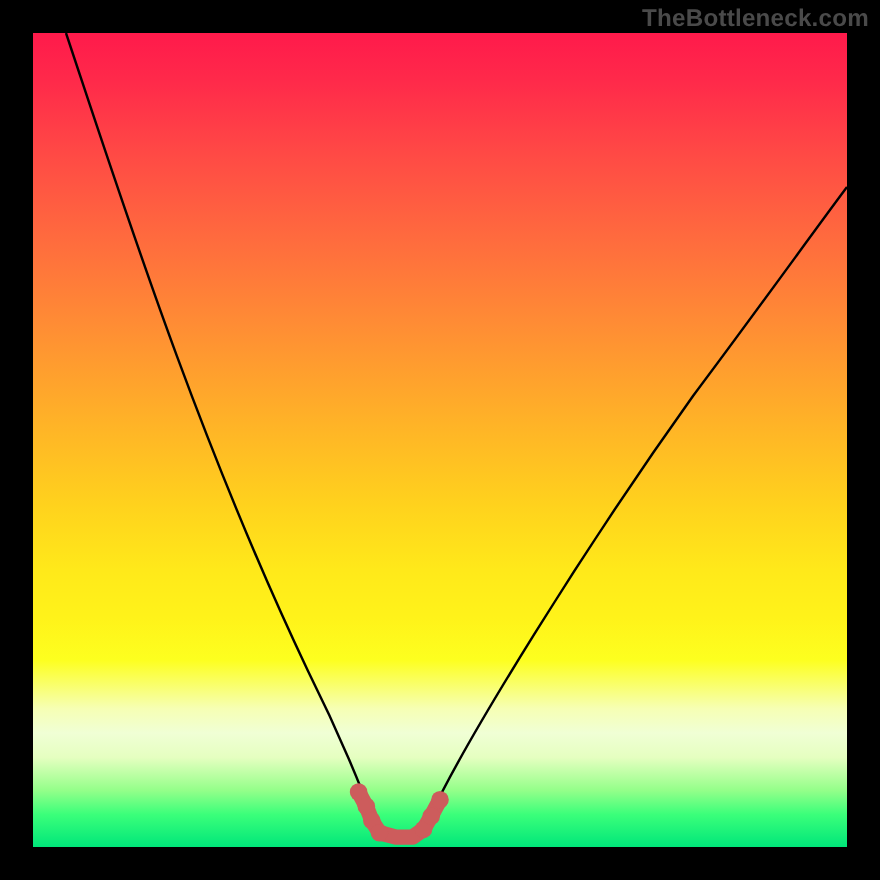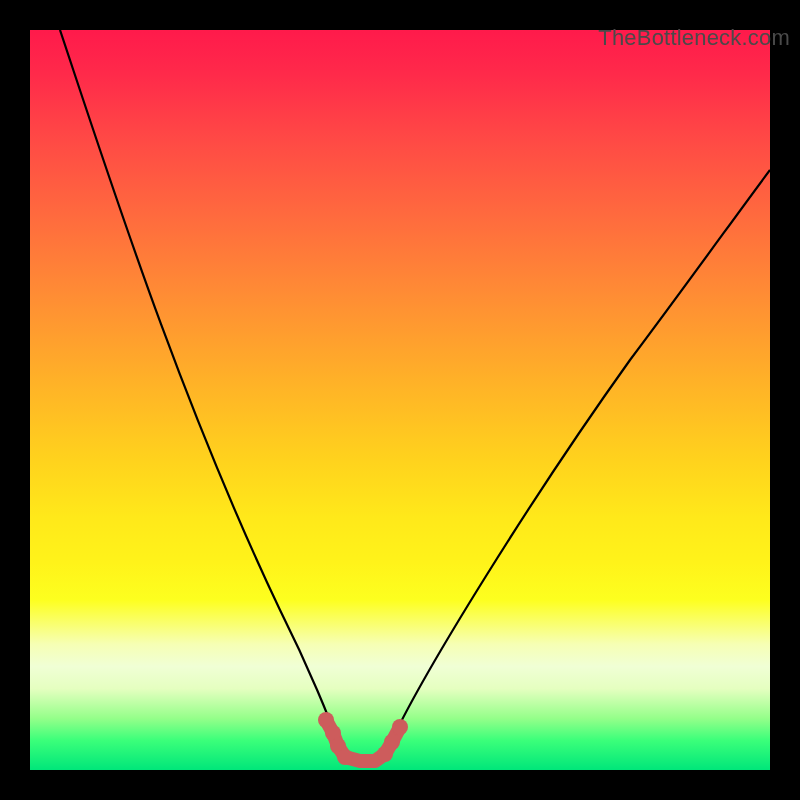--- a/index.html
+++ b/index.html
@@ -40,23 +40,22 @@
       #3bff7a 96%,
       #00e67a 100%
     );
   }
   .watermark {
     position: absolute;
     top: 4px;
     right: 10px;
     color: #4a4a4a;
     font-size: 22px;
-    font-weight: 400;
+    font-weight: 700;
     letter-spacing: 0.2px;
-    margin-top: 21px;
   }
   svg.curve {
     position: absolute;
     left: 0; top: 0;
     width: 740px;
     height: 740px;
   }
 </style>
 </head>
 <body>

